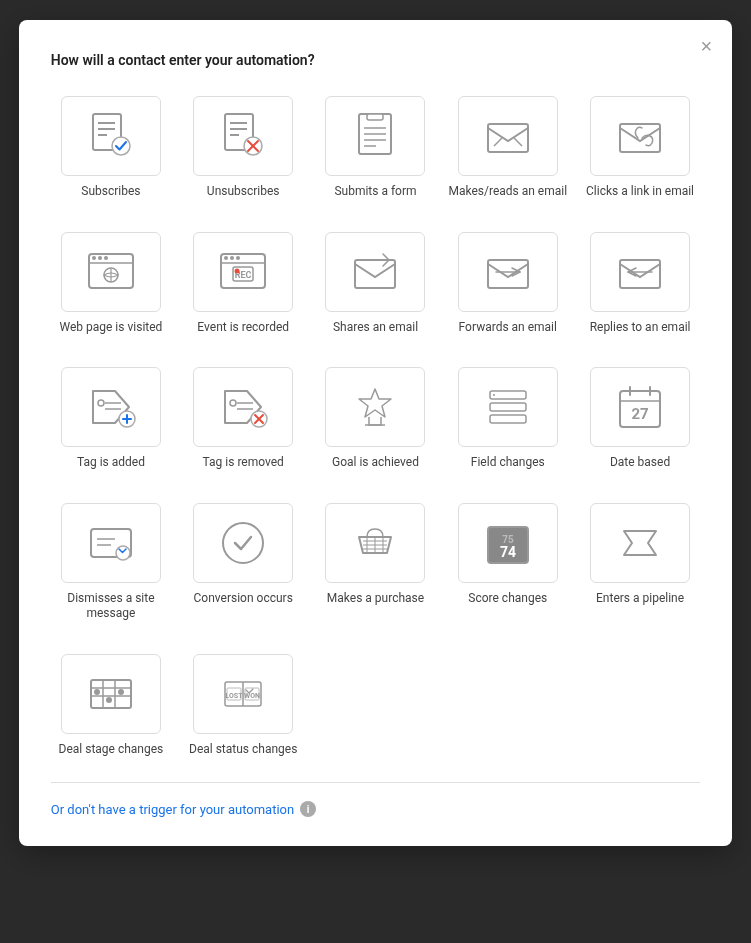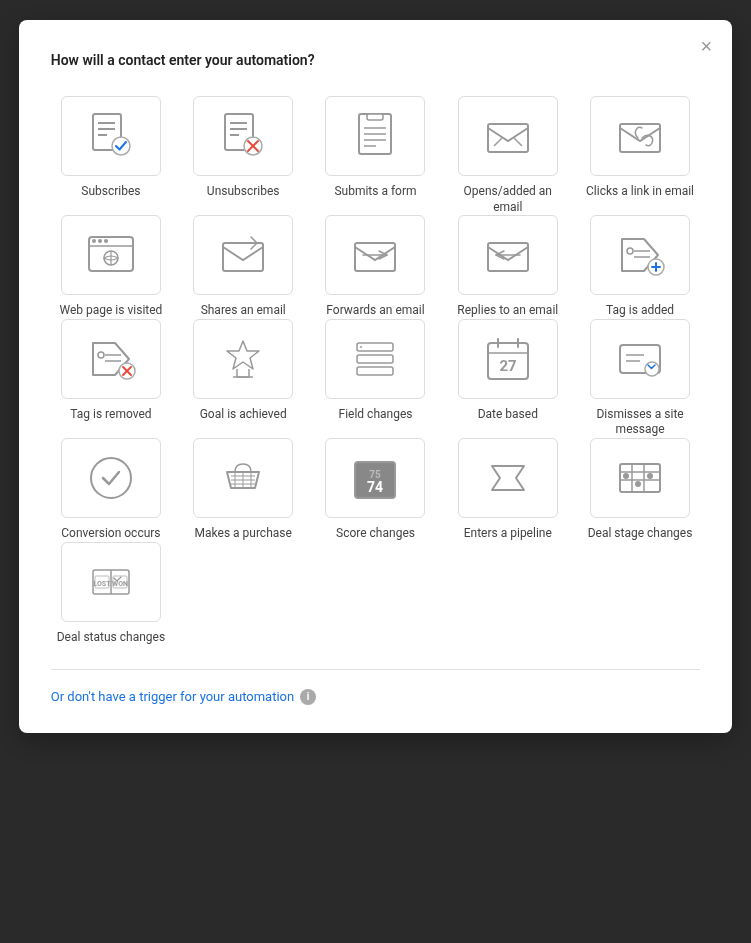--- a/index.html
+++ b/index.html
@@ -42,21 +42,21 @@
       background: none;
       border: none;
       font-size: 20px;
       color: #999;
       cursor: pointer;
       line-height: 1;
     }
     .grid {
       display: grid;
       grid-template-columns: repeat(5, 1fr);
-      gap: 0 12px;
+      gap: 32px 12px;
       margin-bottom: 24px;
     }
     .trigger-item {
       display: flex;
       flex-direction: column;
       align-items: center;
       cursor: pointer;
     }
     .icon-box {
       width: 100px;
@@ -161,21 +161,21 @@
       </div>
 
       <div class="trigger-item">
         <div class="icon-box">
           <svg viewBox="0 0 52 52" fill="none" xmlns="http://www.w3.org/2000/svg">
             <rect x="6" y="14" width="40" height="28" rx="2" stroke="#999" stroke-width="2" fill="#fff"></rect>
             <path d="M6 18l20 13 20-13" stroke="#999" stroke-width="2" fill="none"></path>
             <path d="M20 28l-8 8M32 28l8 8" stroke="#999" stroke-width="1.5"></path>
           </svg>
         </div>
-        <span class="trigger-label">Opens/added an email</span>
+        <span class="trigger-label">Makes/reads an email</span>
       </div>
 
       <div class="trigger-item">
         <div class="icon-box">
           <svg viewBox="0 0 52 52" fill="none" xmlns="http://www.w3.org/2000/svg">
             <rect x="6" y="14" width="40" height="28" rx="2" stroke="#999" stroke-width="2" fill="#fff"></rect>
             <path d="M6 18l20 13 20-13" stroke="#999" stroke-width="2" fill="none"></path>
             <path d="M28 28 Q32 24 36 26 Q40 28 38 33 Q36 37 32 35" stroke="#999" stroke-width="1.5" fill="none" stroke-linecap="round"></path>
             <path d="M24 28 Q20 24 22 20 Q24 16 28 18" stroke="#999" stroke-width="1.5" fill="none" stroke-linecap="round"></path>
           </svg>
@@ -192,20 +192,35 @@
             <circle cx="15" cy="12" r="2" fill="#999"></circle>
             <circle cx="21" cy="12" r="2" fill="#999"></circle>
             <circle cx="26" cy="29" r="7" stroke="#999" stroke-width="1.5" fill="none"></circle>
             <line x1="26" y1="22" x2="26" y2="36" stroke="#999" stroke-width="1.2"></line>
             <path d="M19 29 Q26 25 33 29 Q26 33 19 29Z" stroke="#999" stroke-width="1.2" fill="none"></path>
           </svg>
         </div>
         <span class="trigger-label">Web page is visited</span>
       </div>
 
+      <div class="trigger-item">
+        <div class="icon-box">
+          <svg viewBox="0 0 52 52" fill="none" xmlns="http://www.w3.org/2000/svg">
+            <rect x="4" y="8" width="44" height="34" rx="3" stroke="#999" stroke-width="2" fill="#fff"></rect>
+            <line x1="4" y1="17" x2="48" y2="17" stroke="#999" stroke-width="1.5"></line>
+            <circle cx="9" cy="12" r="2" fill="#999"></circle>
+            <circle cx="15" cy="12" r="2" fill="#999"></circle>
+            <circle cx="21" cy="12" r="2" fill="#999"></circle>
+            <rect x="16" y="21" width="20" height="14" rx="2" stroke="#999" stroke-width="1.5" fill="none"></rect>
+            <text x="26" y="32" text-anchor="middle" font-size="9" fill="#999" font-weight="bold">REC</text>
+            <circle cx="20" cy="25" r="2.5" fill="#e74c3c"></circle>
+          </svg>
+        </div>
+        <span class="trigger-label">Event is recorded</span>
+      </div>
 
       <div class="trigger-item">
         <div class="icon-box">
           <svg viewBox="0 0 52 52" fill="none" xmlns="http://www.w3.org/2000/svg">
             <rect x="6" y="14" width="40" height="28" rx="2" stroke="#999" stroke-width="2" fill="#fff"></rect>
             <path d="M6 18l20 13 20-13" stroke="#999" stroke-width="2" fill="none"></path>
             <path d="M34 8 L40 14 L34 20" stroke="#999" stroke-width="1.5" stroke-linecap="round" stroke-linejoin="round" fill="none"></path>
             <path d="M28 14 L40 14" stroke="#999" stroke-width="1.5" stroke-linecap="round"></path>
           </svg>
         </div>

